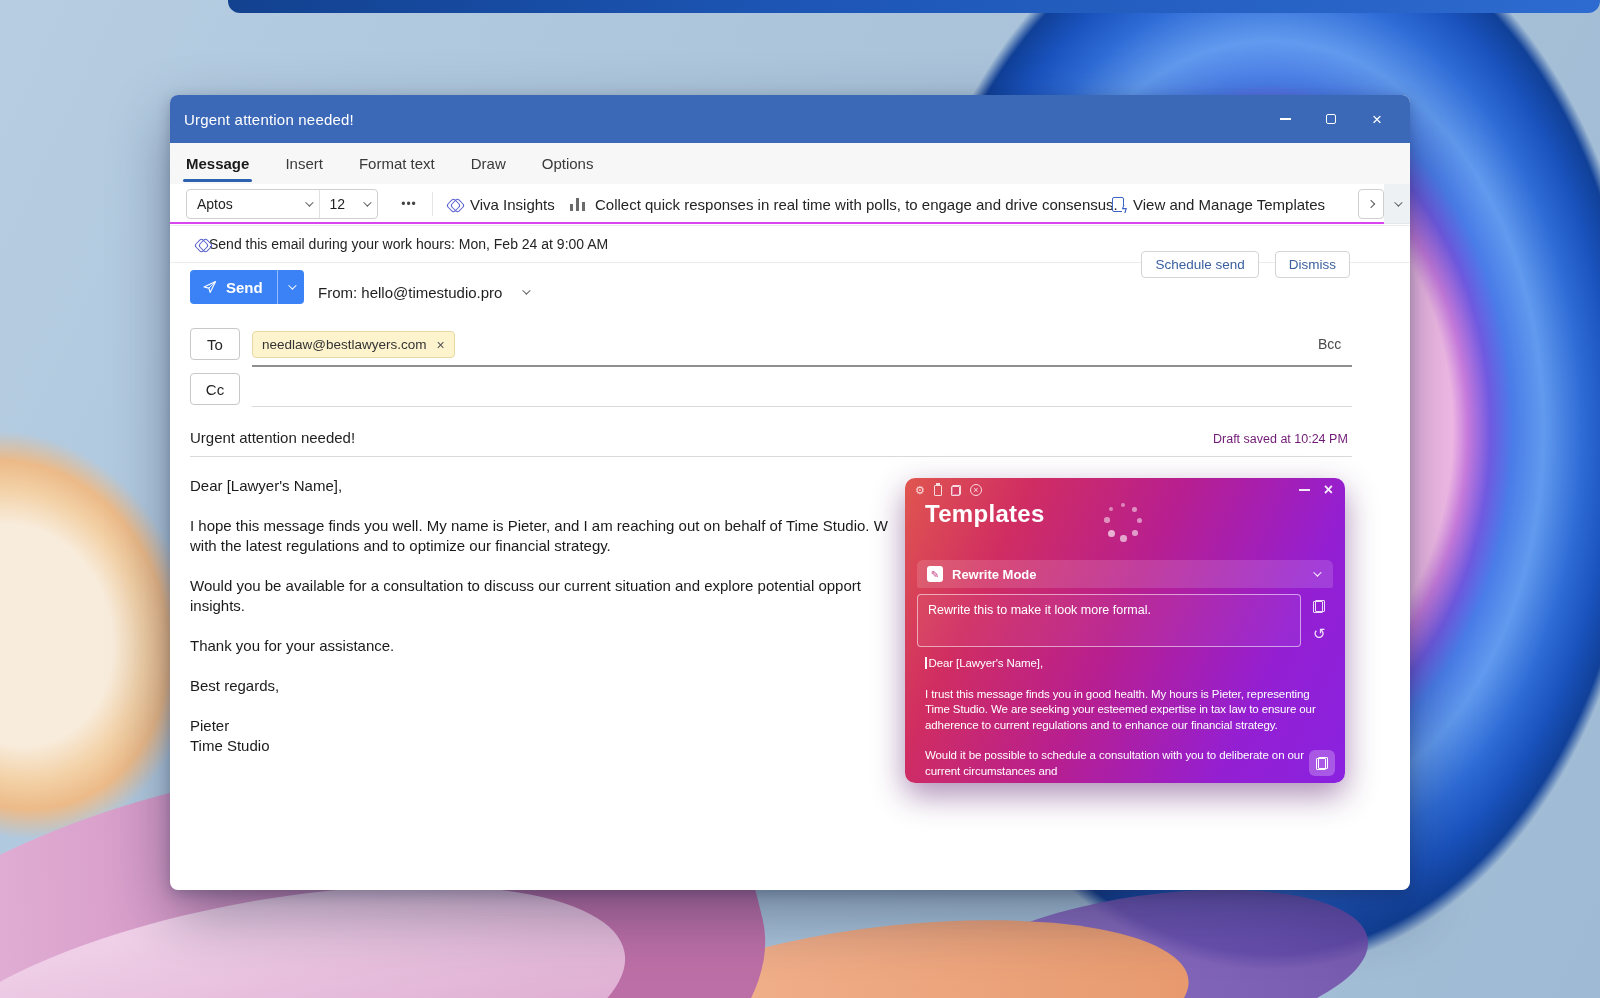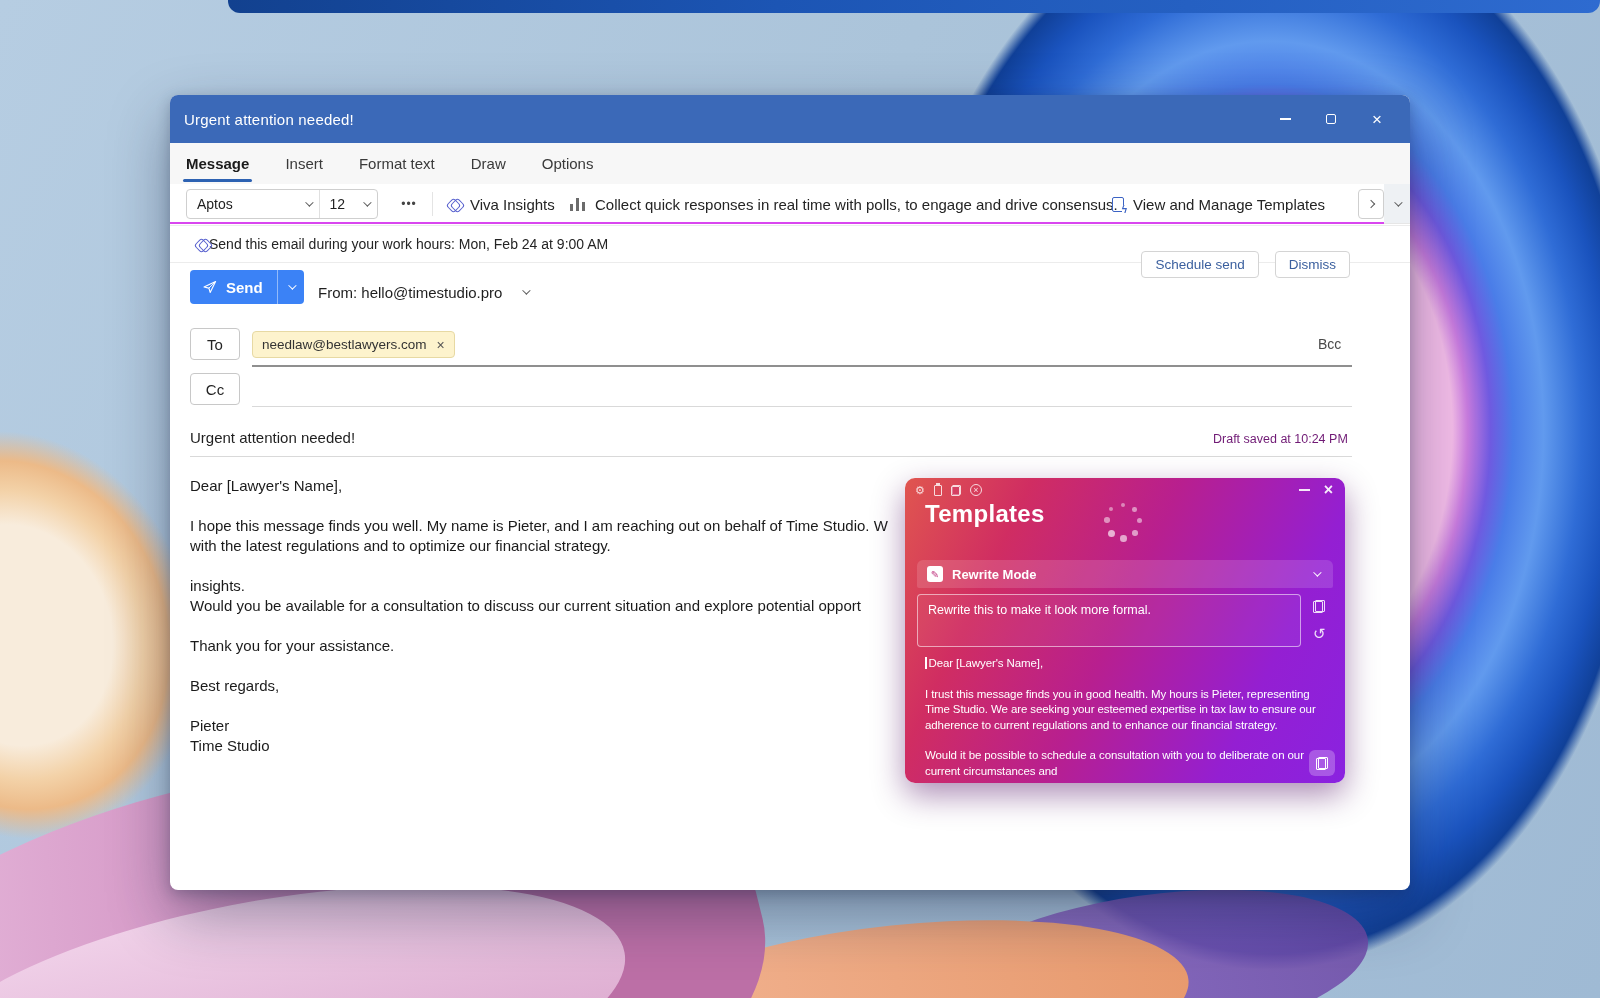--- a/index.html
+++ b/index.html
@@ -289,22 +289,22 @@
     <span class="subject">Urgent attention needed!</span>
     <span class="draft">Draft saved at 10:24 PM</span>
     <div class="subj-line"></div>
 
     <div class="body-text">
       <div class="bl">Dear [Lawyer's Name],</div>
       <div class="bl"></div>
       <div class="bl">I hope this message finds you well. My name is Pieter, and I am reaching out on behalf of Time Studio. W</div>
       <div class="bl">with the latest regulations and to optimize our financial strategy.</div>
       <div class="bl"></div>
+      <div class="bl">Would you be available for a consultation to discuss our current situation and explore potential opport</div>
       <div class="bl">insights.</div>
-      <div class="bl">Would you be available for a consultation to discuss our current situation and explore potential opport</div>
       <div class="bl"></div>
       <div class="bl">Thank you for your assistance.</div>
       <div class="bl"></div>
       <div class="bl">Best regards,</div>
       <div class="bl"></div>
       <div class="bl">Pieter</div>
       <div class="bl">Time Studio</div>
     </div>
 
     <div class="assistant">

